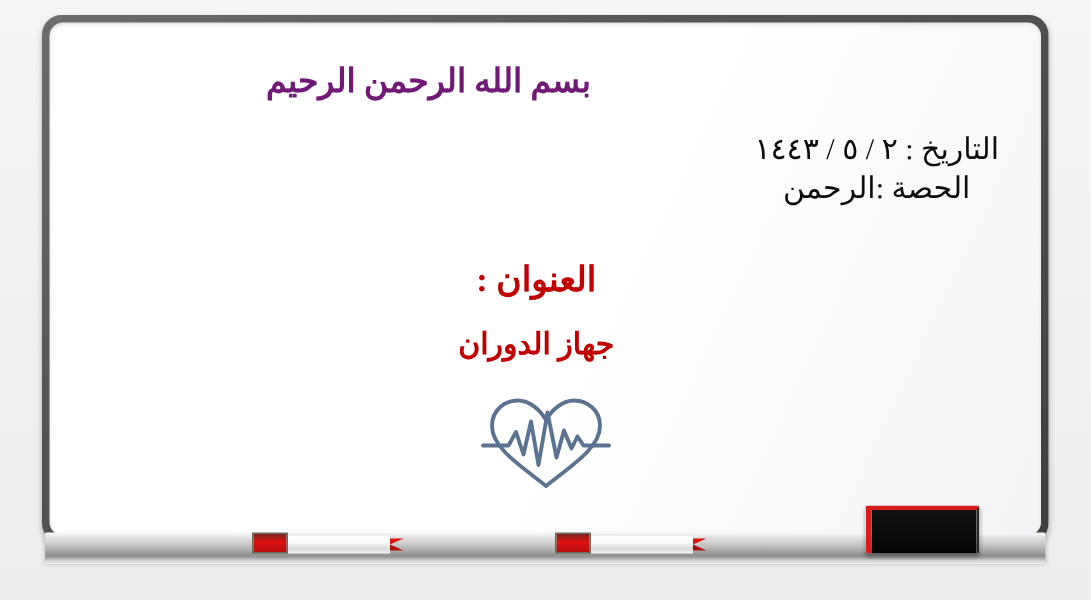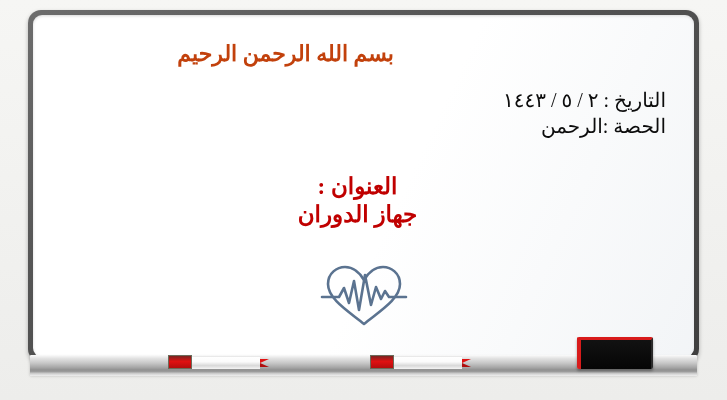--- a/index.html
+++ b/index.html
@@ -55,30 +55,30 @@
   }
 
   
   .basmala {
     position: absolute;
     top: 26px;
     right: 300px;
     font-family: "Liberation Serif", "DejaVu Serif", serif;
     font-weight: bold;
     font-size: 22px;
-    color: #c2410c;
+    color: #701a75;
     white-space: nowrap;
     direction: rtl;
   }
 
   .meta-block {
     position: absolute;
     top: 72px;
     right: 28px;
-    text-align: right;
+    text-align: center;
     direction: rtl;
     color: #0c0c0c;
     font-size: 20px;
     line-height: 1.32;
     white-space: nowrap;
     font-family: Liberation Serif, serif;
   }
   .meta-line { margin: 0; }
 
   .title-block {
@@ -86,21 +86,21 @@
     top: 158px;
     left: 0;
     right: 12px;
     text-align: center;
     direction: rtl;
     color: #c00000;
     font-weight: bold;
     line-height: 1.22;
   }
   .title-label { font-size: 23px; margin: 0; }
-  .title-value { font-size: 23px; margin: 0; letter-spacing: 0.5px; }
+  .title-value { font-size: 20px; margin: 17px; letter-spacing: 0.5px; }
 
   
   .heart-icon {
     position: absolute;
     top: 246px;
     left: 50%;
     transform: translateX(-50%);
     width: 92px;
     height: 68px;
   }

